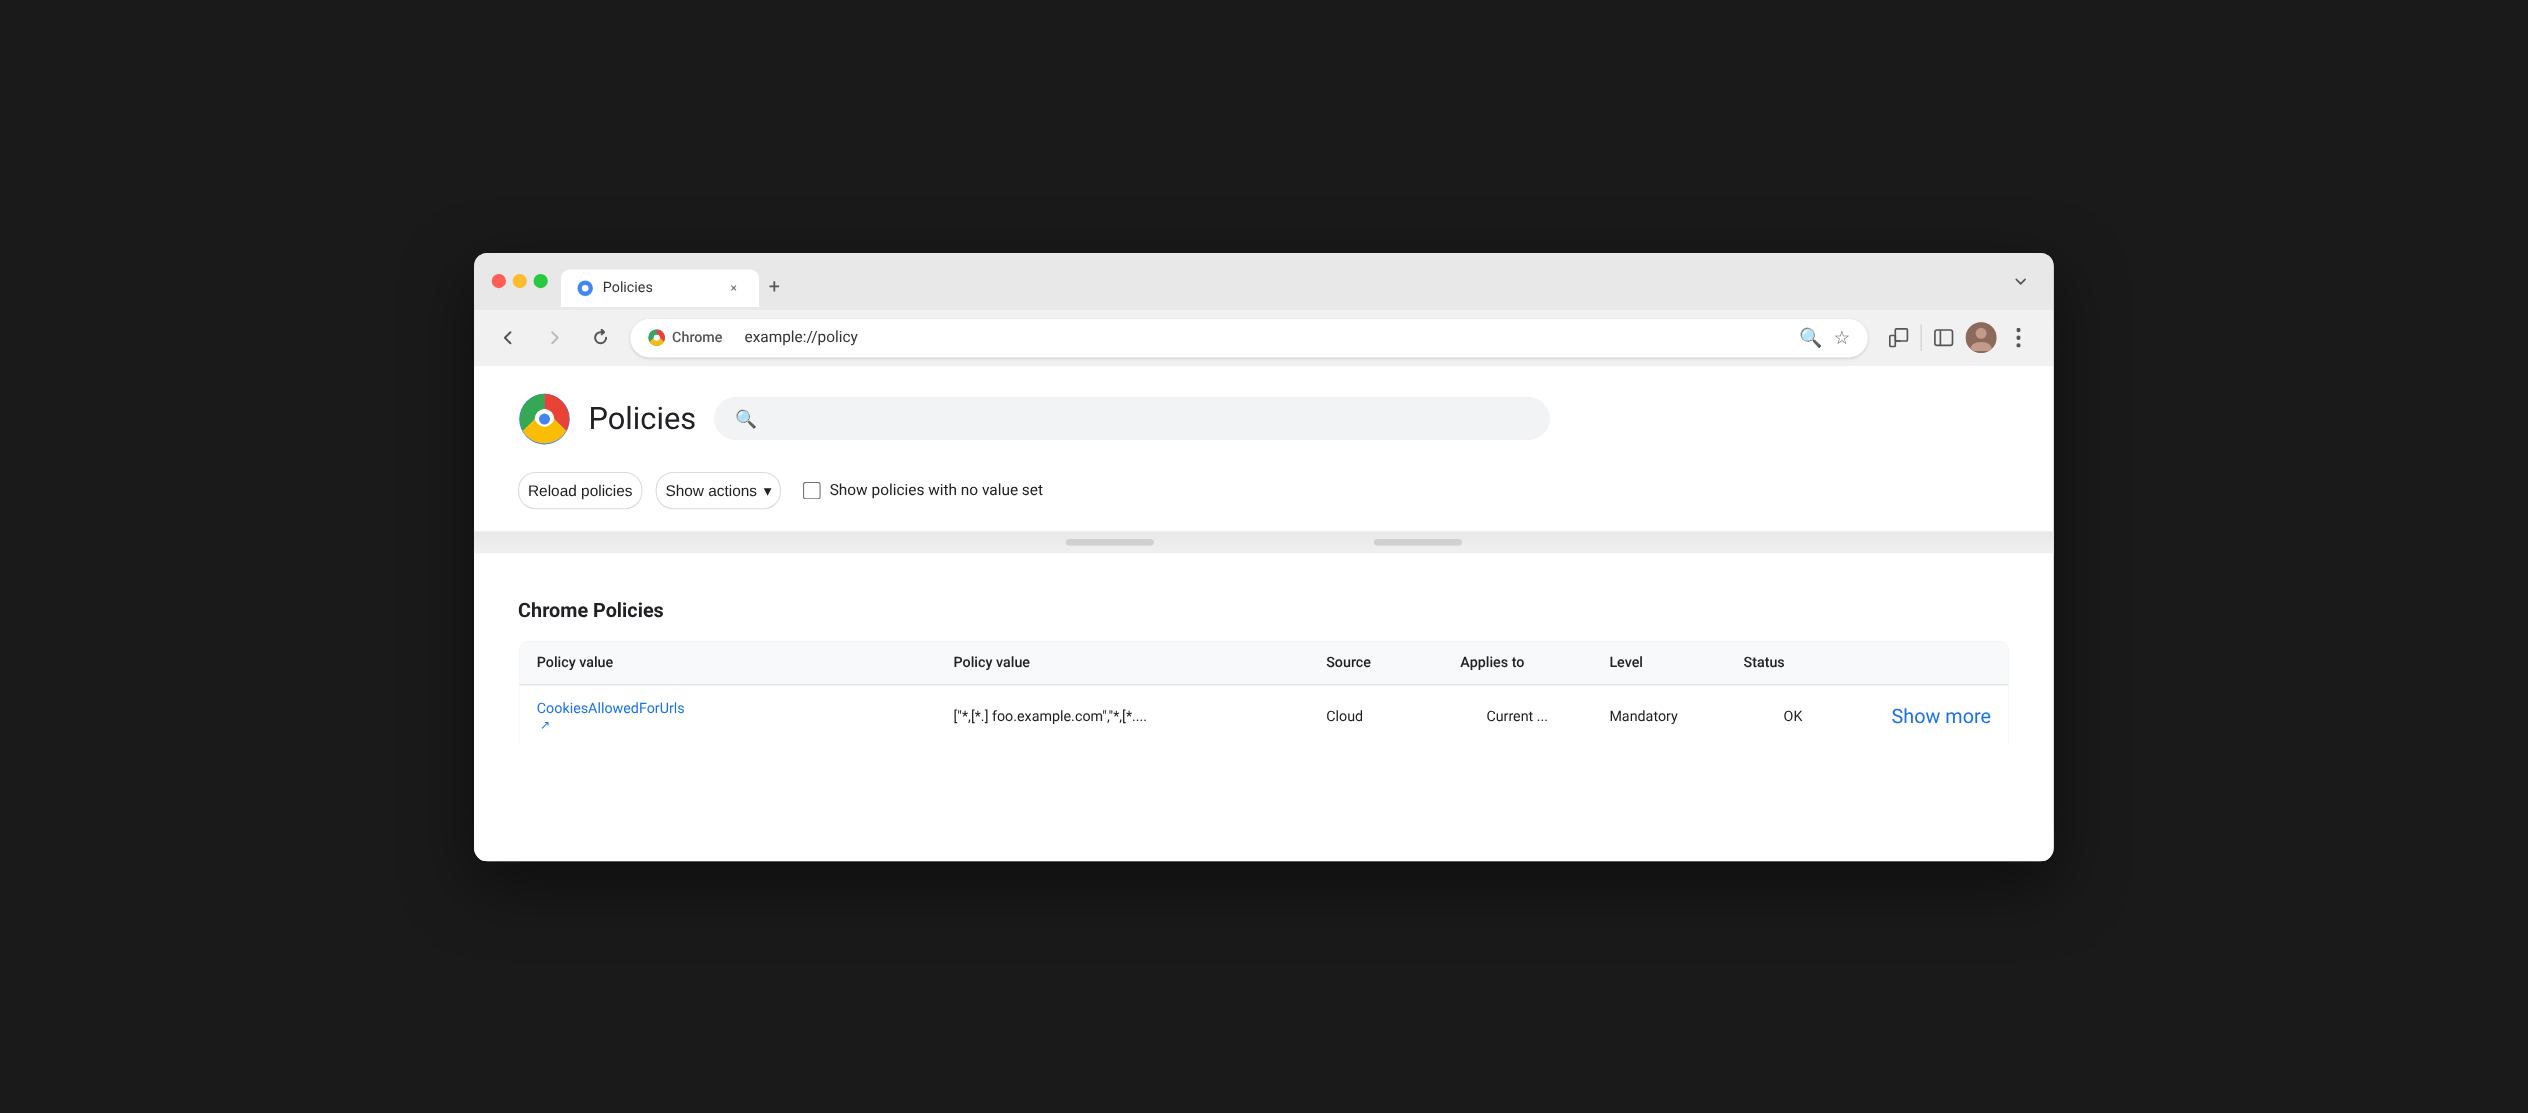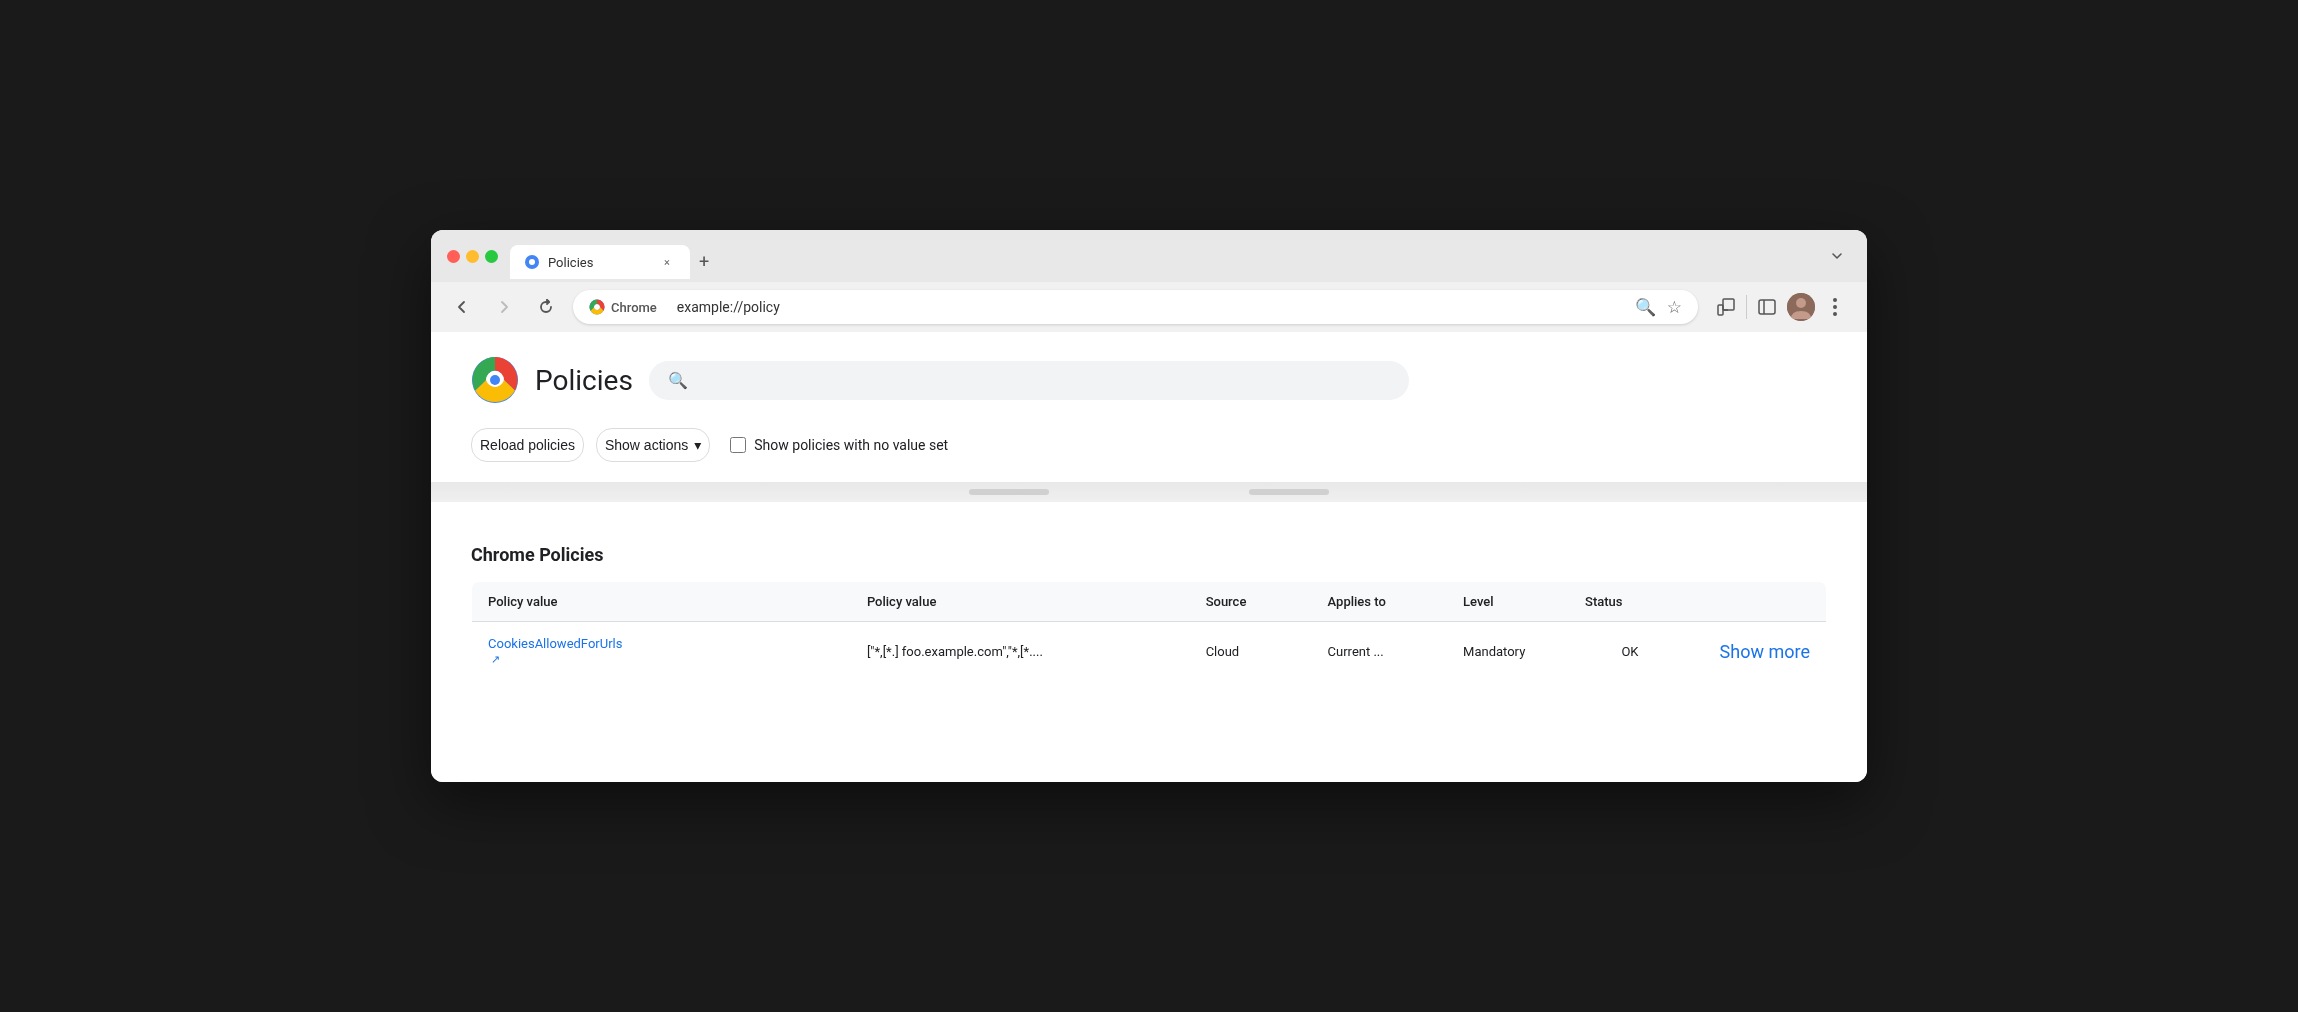--- a/index.html
+++ b/index.html
@@ -359,21 +359,21 @@
     .show-more-link {
       color: #1a73e8;
       text-decoration: none;
       font-size: 18px;
       cursor: pointer;
     }
 
     .col-name { width: 28%; }
     .col-value { width: 25%; }
     .col-source { width: 9%; }
-    .col-applies { width: 10%; }
+    .col-applies { width: 10%; text-align: center; }
     .col-level { width: 9%; }
     .col-status { width: 9%; text-align: center; }
     .col-action { width: 10%; text-align: right; }
   </style>
 </head>
 <body>
 
 <div class="browser-window">
 
   <div class="title-bar">

